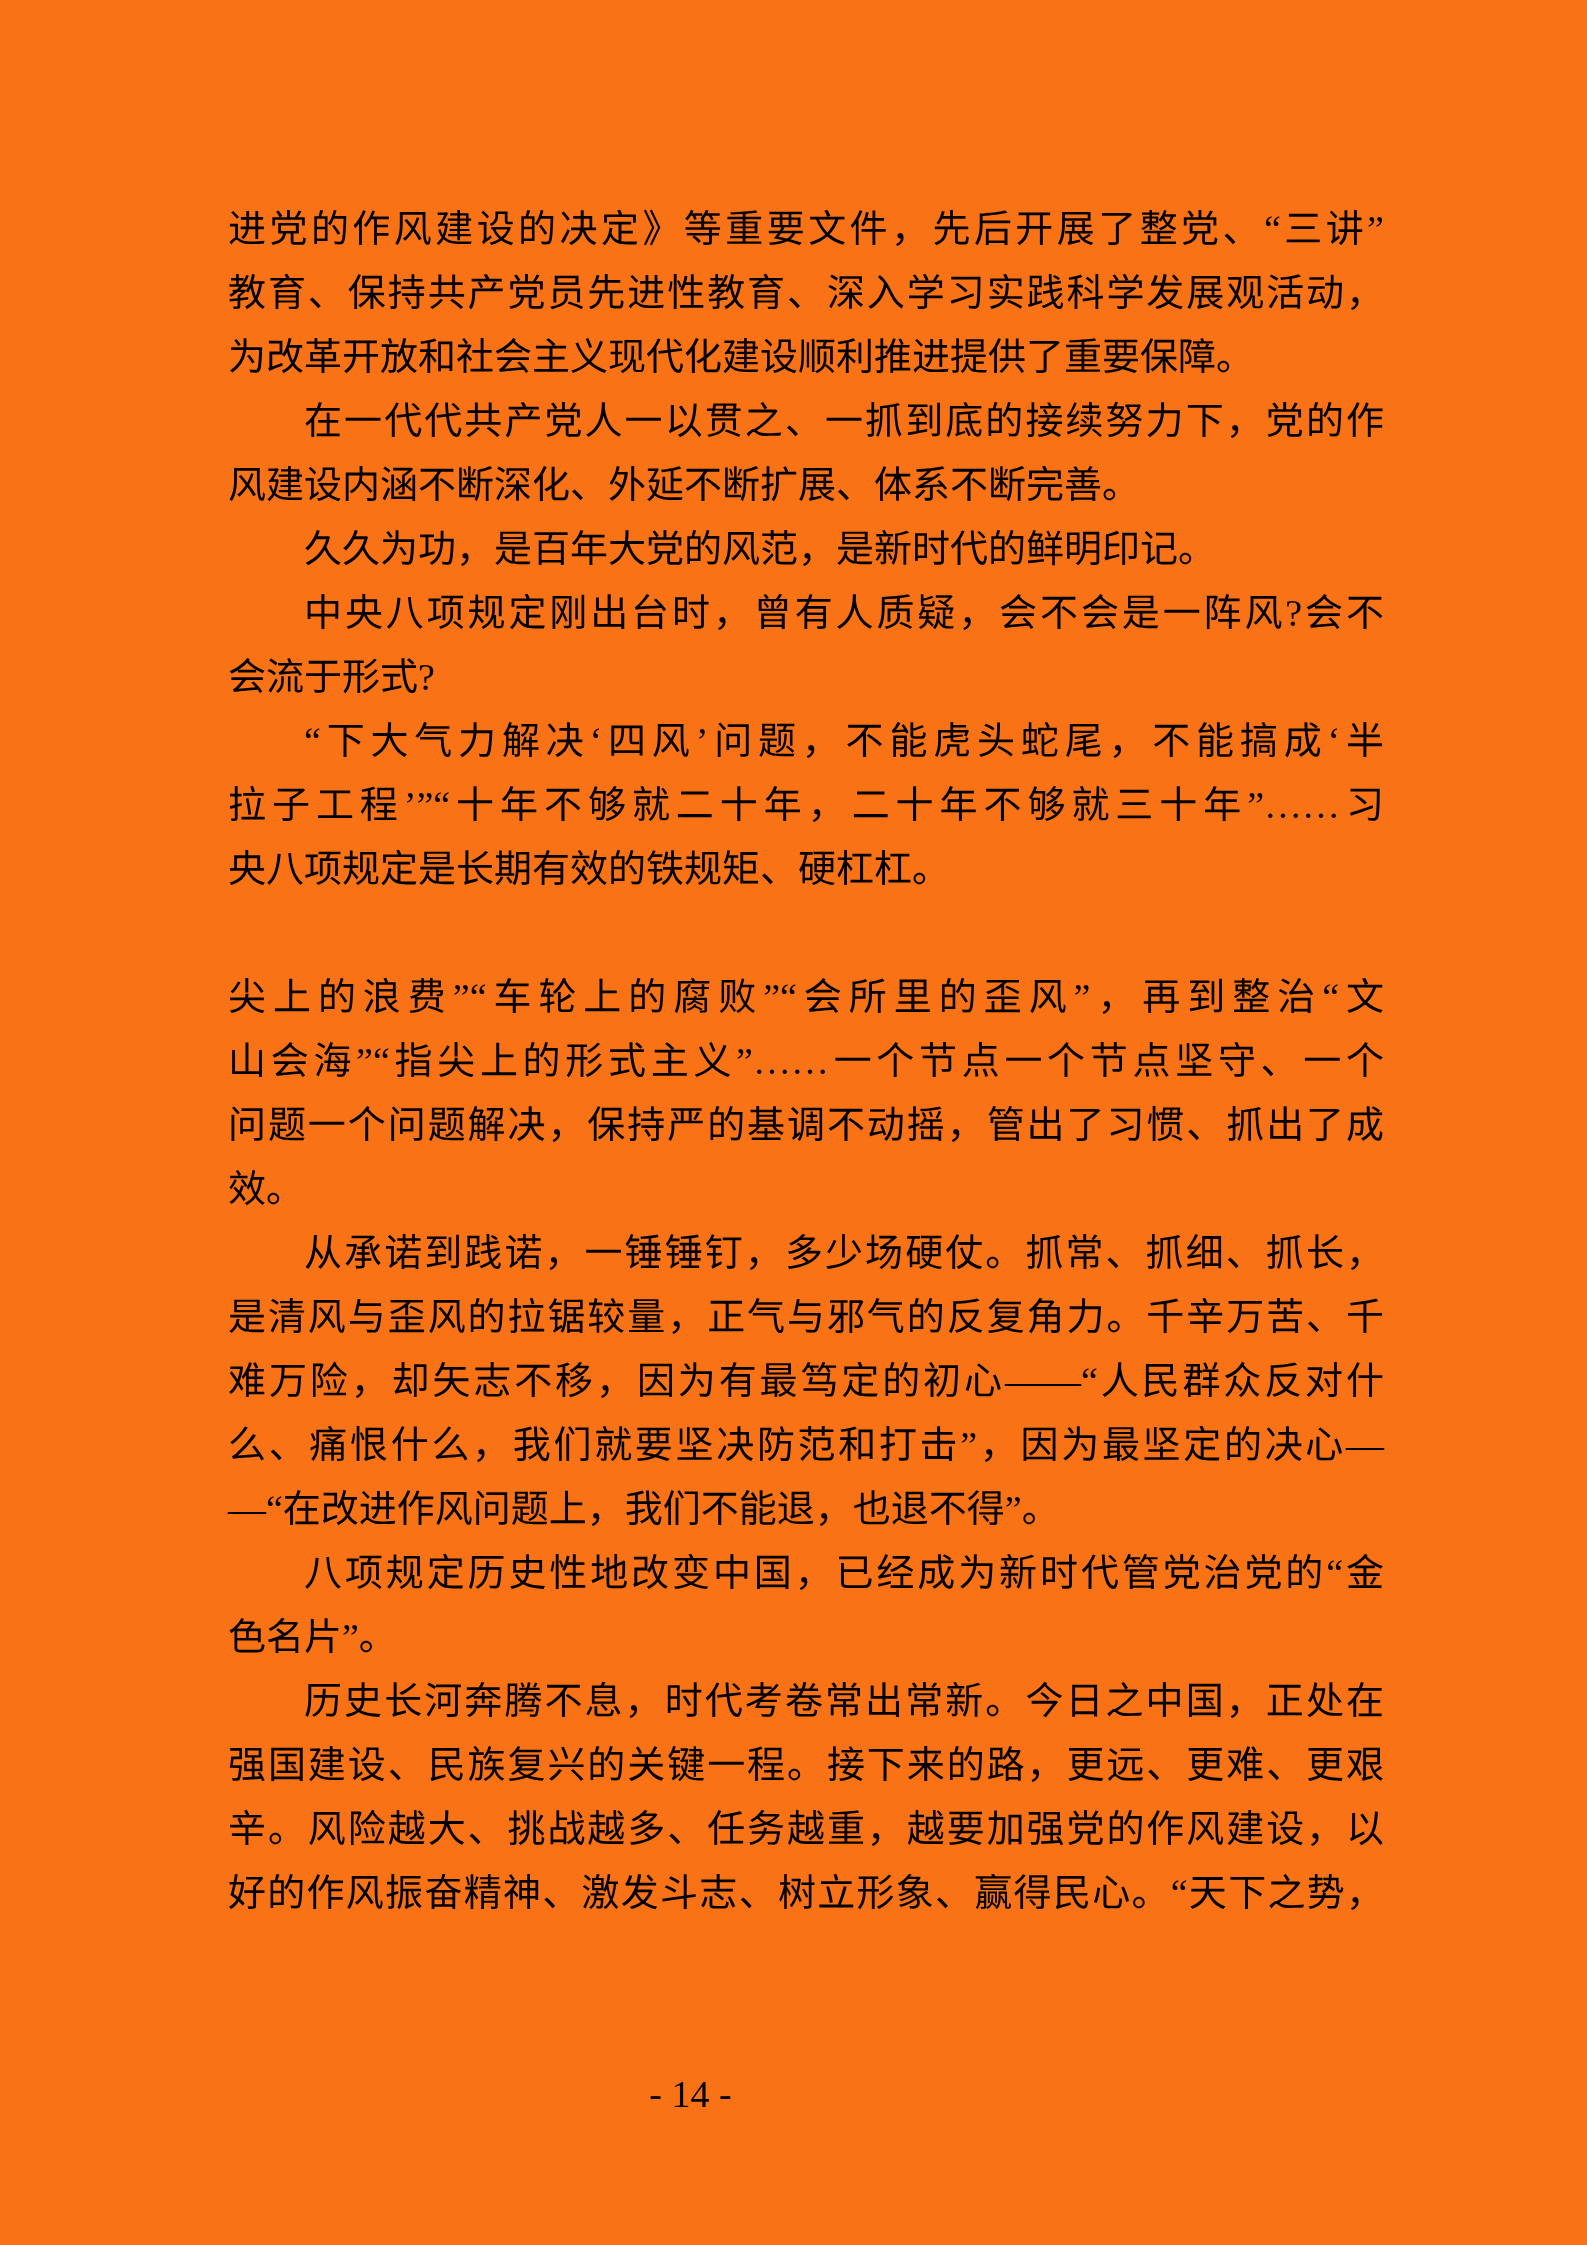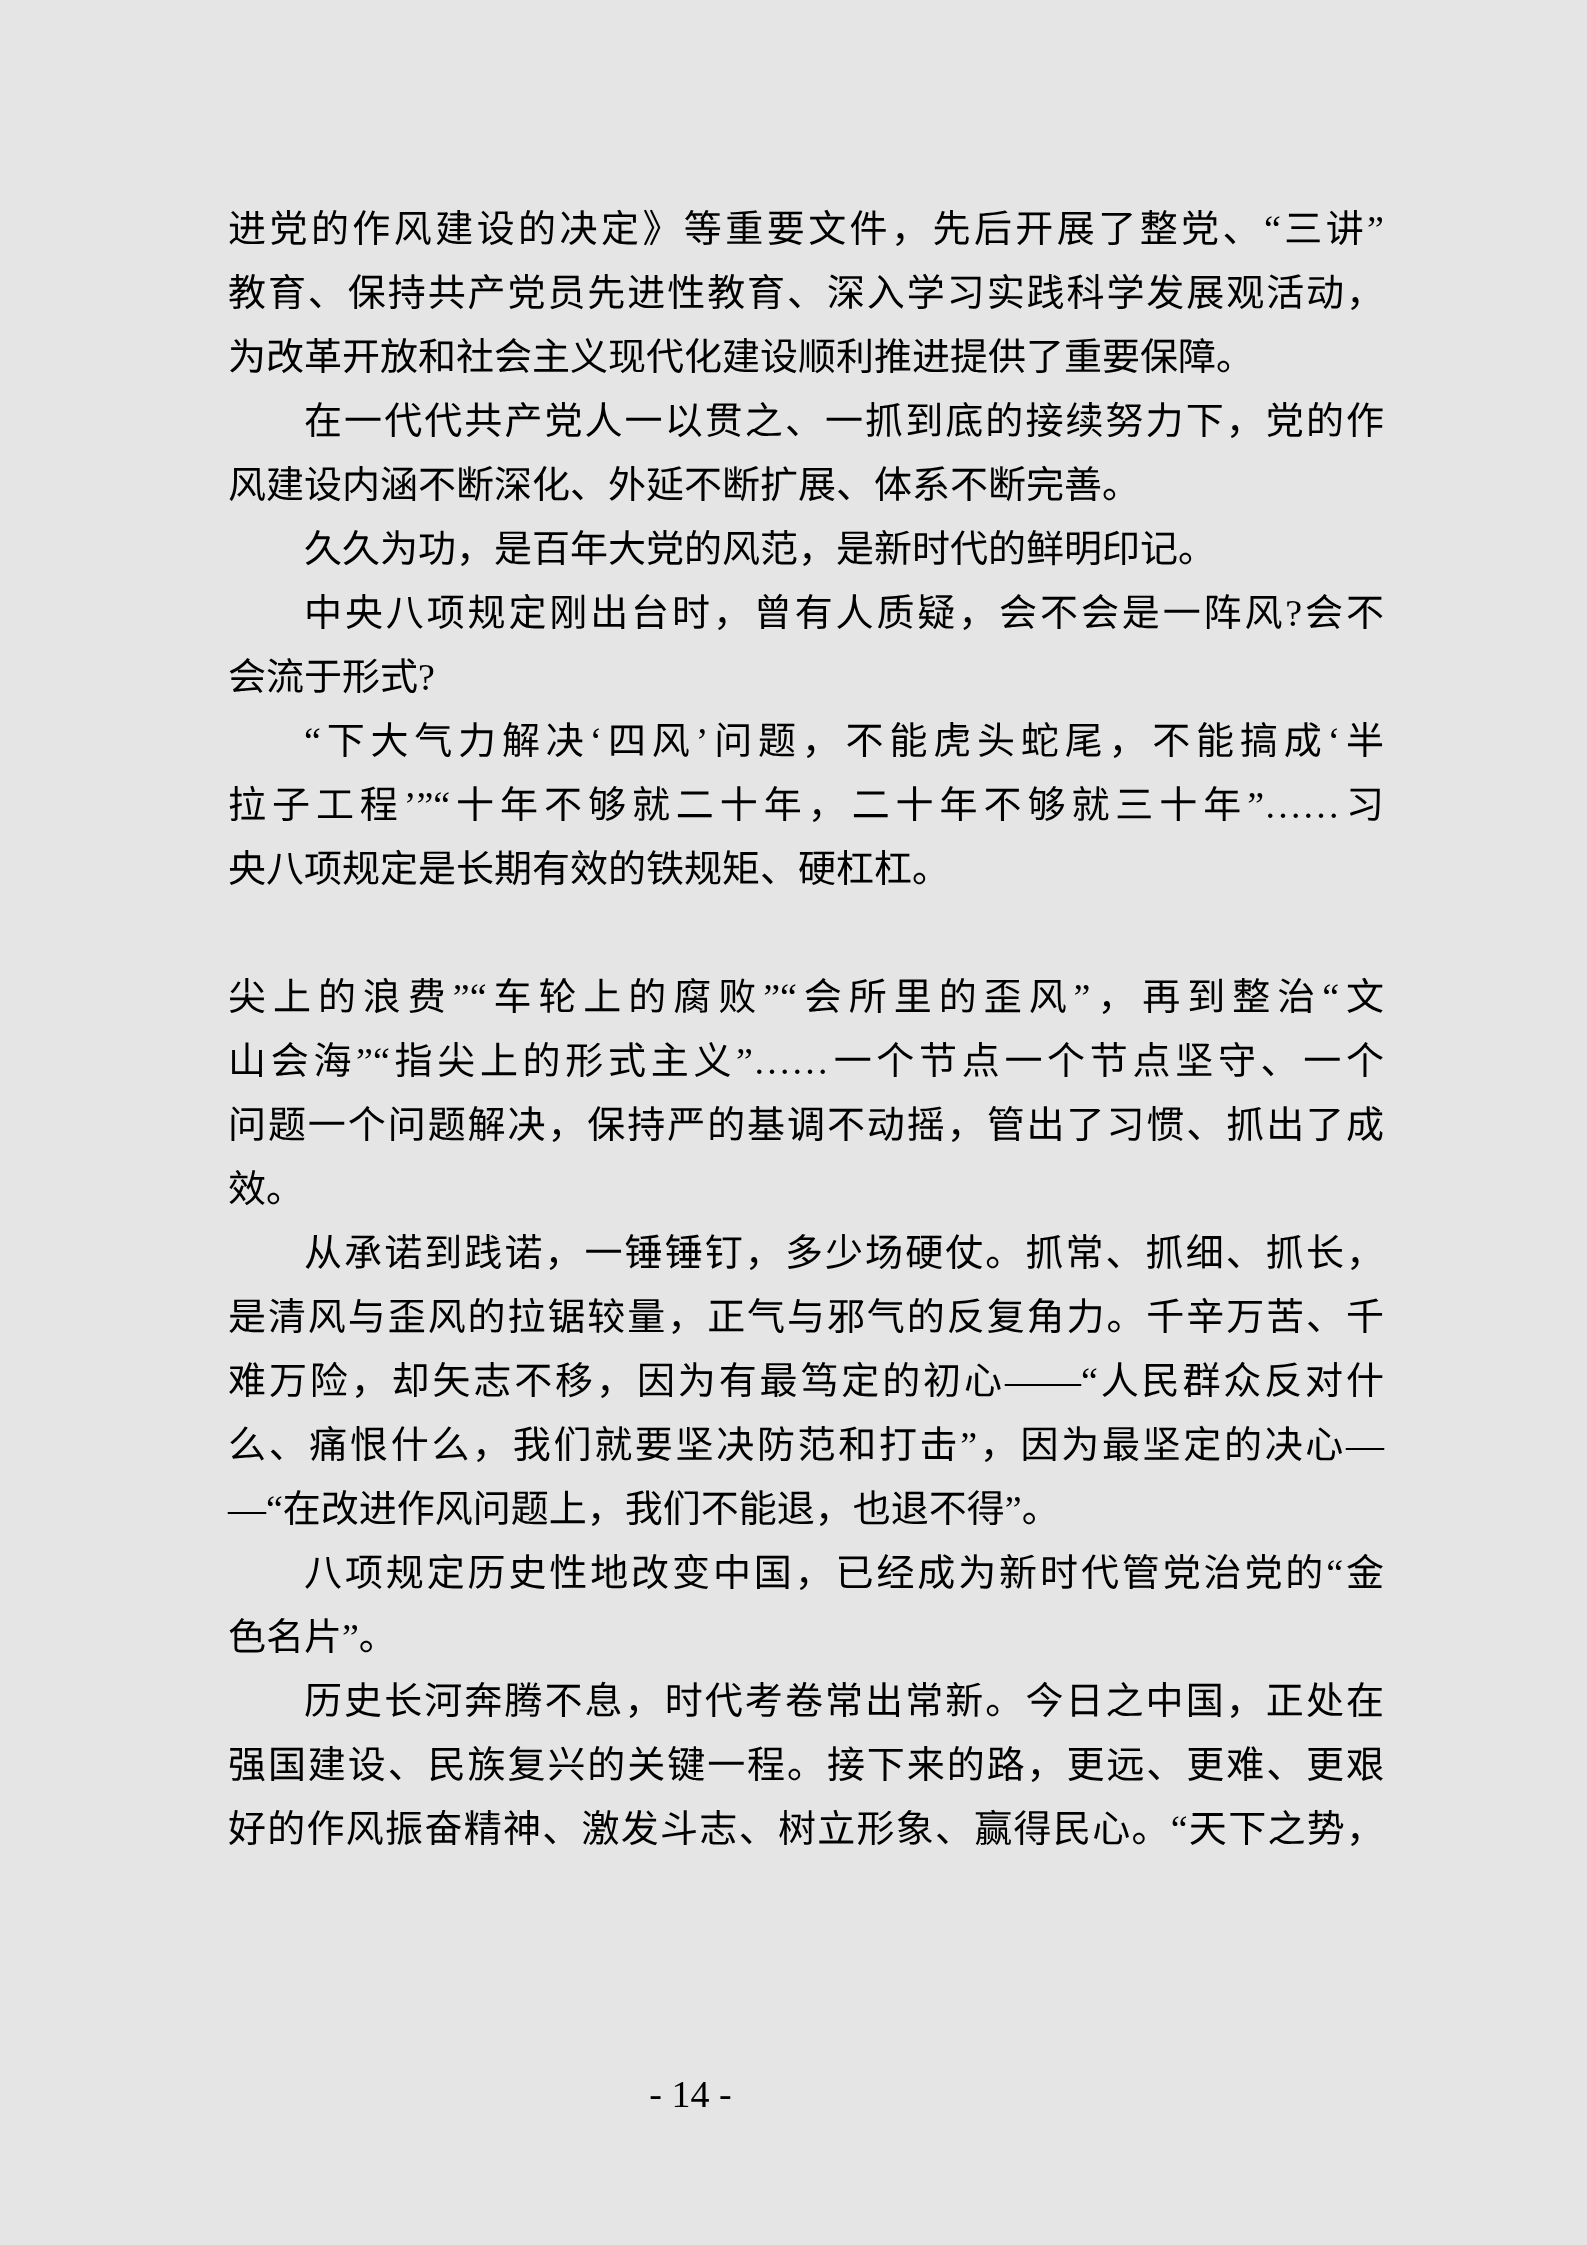--- a/index.html
+++ b/index.html
@@ -11,21 +11,21 @@
     height: 2245px;
     background: #ffffff;
     position: relative;
     overflow: hidden;
     font-family: "Liberation Serif", "DejaVu Serif", serif;
     color: #000000;
   }
   .page {
     position: absolute;
     inset: 0;
-    background: #e5e5e5;
+    background: #f97316;
   }
   .text-block {
     position: absolute;
     left: 228px;
     top: 197px;
     width: 1156px;
   }
   .line {
     height: 64px;
     line-height: 64px;
@@ -78,18 +78,19 @@
       <div class="line">效。</div>
       <div class="line indent fill">从承诺到践诺，一锤锤钉，多少场硬仗。抓常、抓细、抓长，</div>
       <div class="line fill">是清风与歪风的拉锯较量，正气与邪气的反复角力。千辛万苦、千</div>
       <div class="line fill">难万险，却矢志不移，因为有最笃定的初心——“人民群众反对什</div>
       <div class="line fill">么、痛恨什么，我们就要坚决防范和打击”，因为最坚定的决心—</div>
       <div class="line">—“在改进作风问题上，我们不能退，也退不得”。</div>
       <div class="line indent fill">八项规定历史性地改变中国，已经成为新时代管党治党的“金</div>
       <div class="line">色名片”。</div>
       <div class="line indent fill">历史长河奔腾不息，时代考卷常出常新。今日之中国，正处在</div>
       <div class="line fill">强国建设、民族复兴的关键一程。接下来的路，更远、更难、更艰</div>
+      <div class="line fill">辛。风险越大、挑战越多、任务越重，越要加强党的作风建设，以</div>
       <div class="line fill">好的作风振奋精神、激发斗志、树立形象、赢得民心。“天下之势，</div>
     </div>
   <div class="footer">
     <span>- 14 -</span>
   </div>
 </div>
 
 </body></html>

